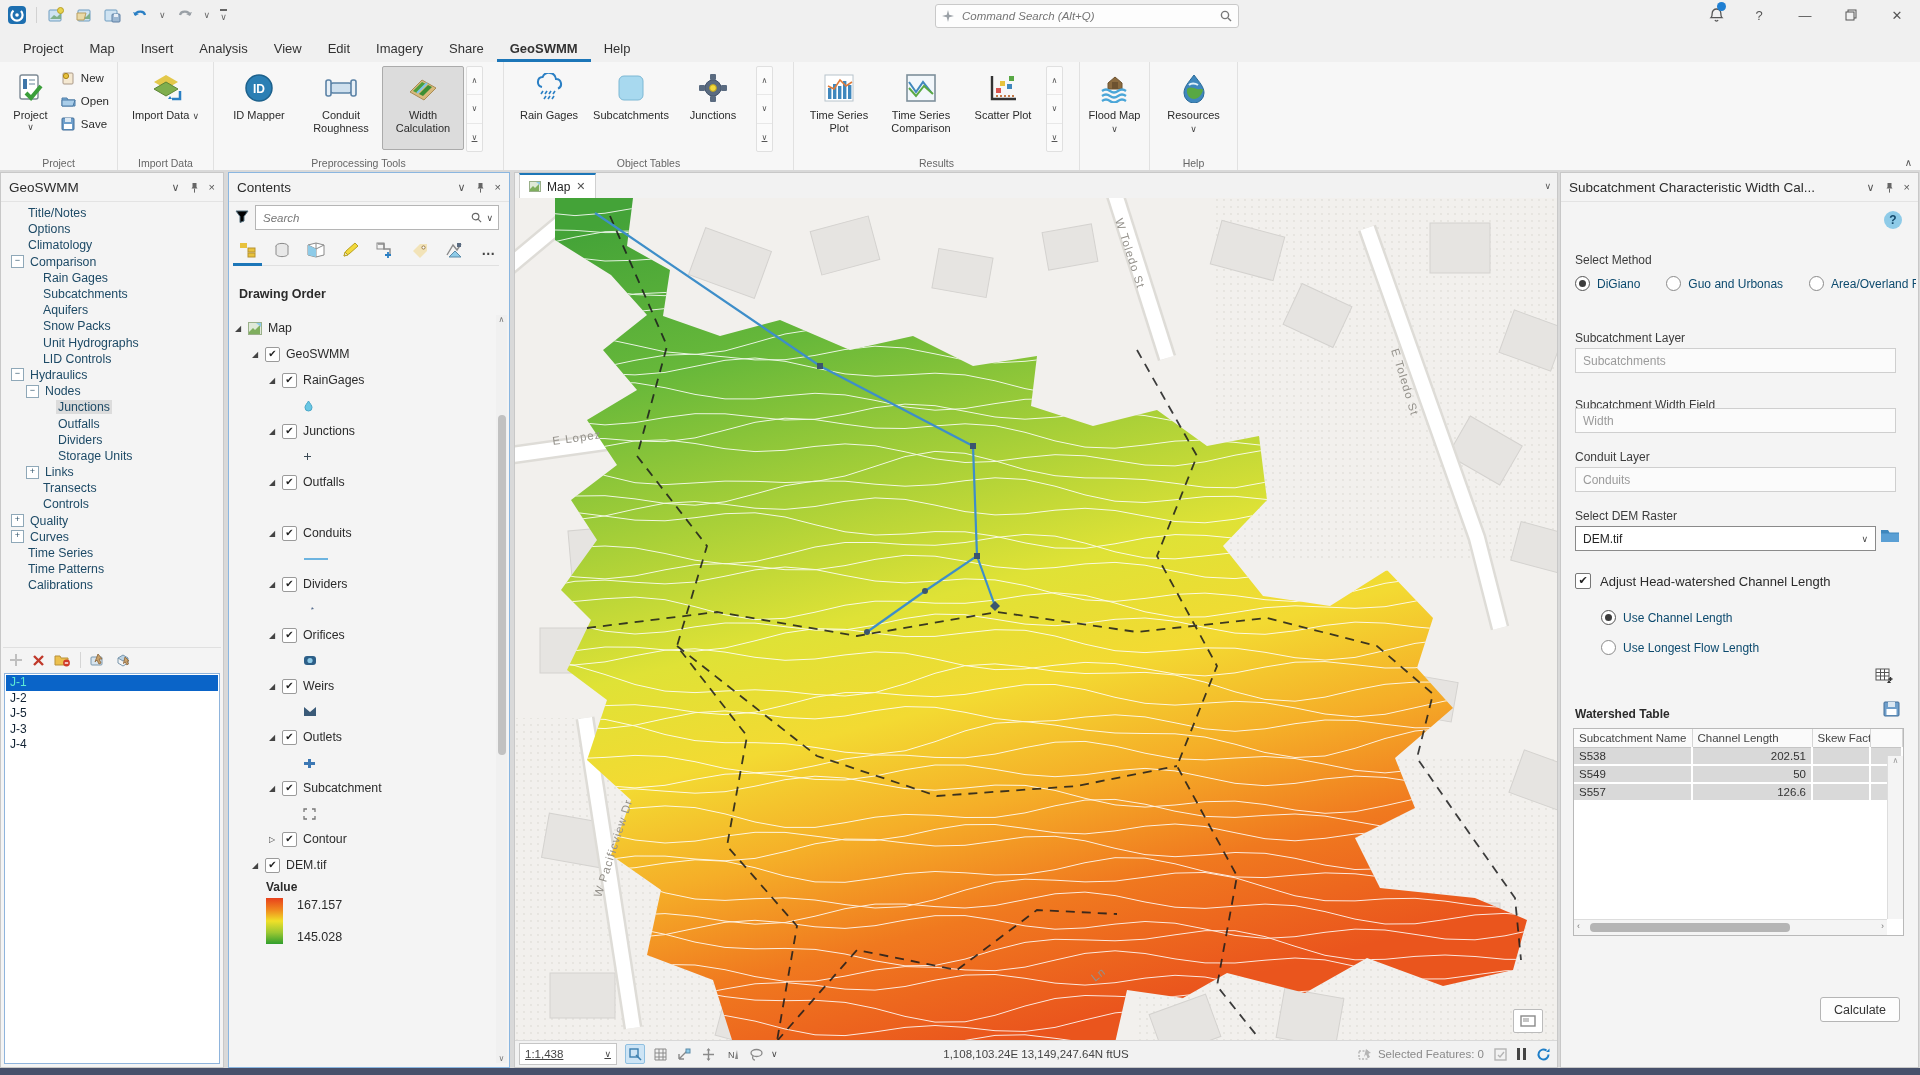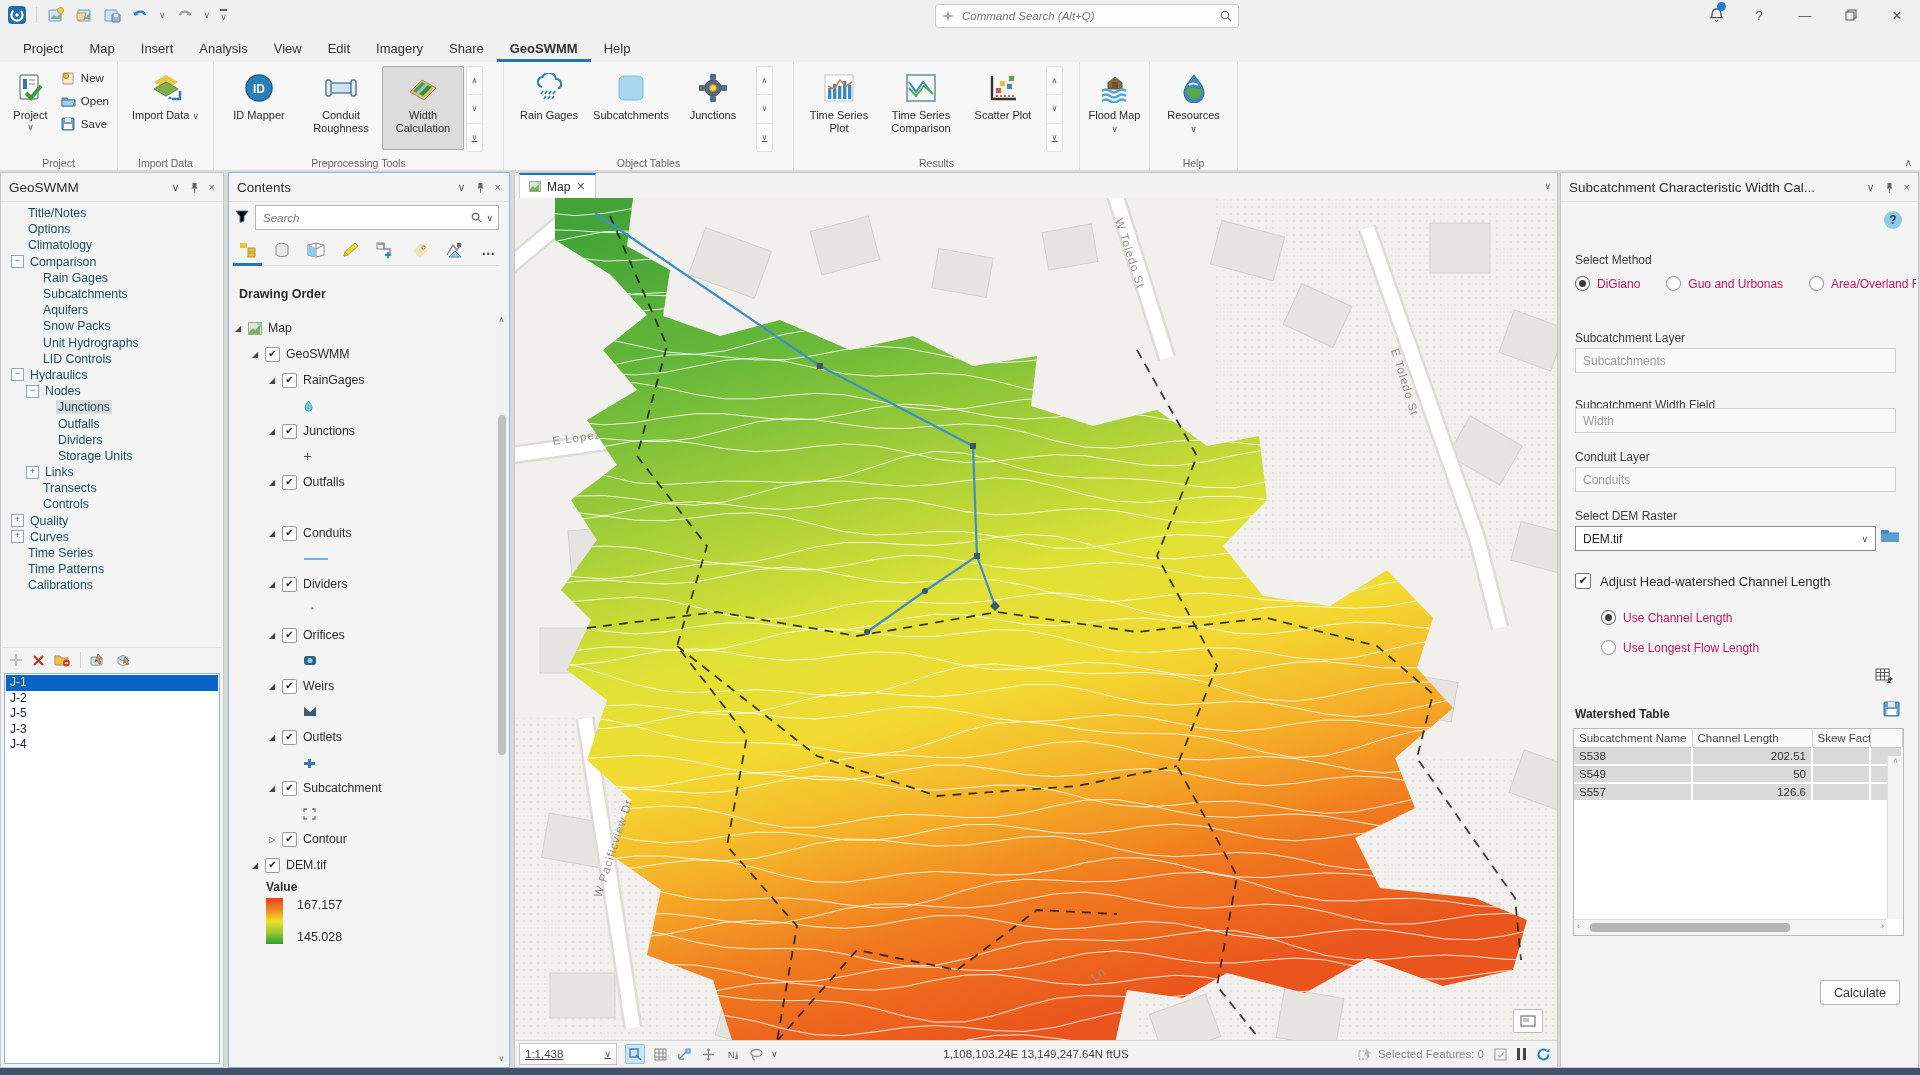--- a/index.html
+++ b/index.html
@@ -45,21 +45,21 @@
   #geo-tree{position:absolute;top:32px;left:2px;right:2px;height:438px;overflow:hidden;font-size:12.3px;color:#1d4a66;}
   .gt-row{height:16.2px;display:flex;align-items:center;white-space:nowrap;}
   .gt-row .tgl{width:11px;height:11px;border:1px solid #8fa8b8;background:#fff;font-size:9px;line-height:9px;text-align:center;color:#33576e;margin-right:4px;flex:none;}
   .gt-row .tgl.none{border:none;background:transparent;}
   .gt-label{padding:0 2px;}
   .gt-row.sel .gt-label{background:#dcdcdc;}
   #geo-toolbar{position:absolute;top:474px;left:2px;right:2px;height:24px;display:flex;align-items:center;gap:9px;padding-left:6px;border-top:1px solid #e0e0e0;}
   #geo-toolbar .tsep{width:1px;height:16px;background:#d5d5d5;}
   #junction-list{position:absolute;top:500px;left:3px;right:3px;bottom:3px;background:#fff;border:1px solid #8fb4dc;list-style:none;margin:0;padding:1px;font-size:12px;color:#123;}
   #junction-list li{height:15.5px;line-height:15.5px;padding-left:4px;}
-  #junction-list li.sel{background:#0a64c8;color:#fde047;}
+  #junction-list li.sel{background:#0a64c8;color:#5eead4;}
   
   #contentsPane{left:228px;width:282px;border:1px solid #8ab6e0;}
   .searchbox{position:absolute;top:32px;left:26px;right:10px;height:23px;border:1px solid #b5b5b5;background:#fff;display:flex;align-items:center;padding:0 5px;gap:4px;}
   .searchbox input{border:none;outline:none;flex:1;font-size:11.5px;font-style:italic;color:#8a8a8a;background:transparent;font-family:"Liberation Sans",sans-serif;}
   .funnel{position:absolute;top:36px;left:6px;}
   .ctabs{position:absolute;top:62px;left:8px;right:10px;height:30px;display:flex;align-items:center;gap:13px;border-bottom:1px solid #e0e0e0;}
   .ctab{width:22px;height:22px;display:flex;align-items:center;justify-content:center;position:relative;}
   .ctab.active:after{content:"";position:absolute;left:-4px;right:-4px;bottom:-5px;height:3px;background:#1c76b8;}
   .orderlabel{position:absolute;top:114px;left:10px;font-size:12.5px;font-weight:bold;color:#2b2b2b;}
   #layers{position:absolute;top:142px;left:4px;right:16px;bottom:4px;overflow:hidden;font-size:12.3px;color:#2b2b2b;}
@@ -90,21 +90,21 @@
   .sbicon.hl{background:#cde4f5;border:1px solid #8fbfe0;}
   .coords{position:absolute;left:0;right:0;text-align:center;pointer-events:none;}
   .sbright{position:absolute;right:6px;display:flex;align-items:center;gap:10px;color:#8a8a8a;}
   .pausebars{display:flex;gap:3px;}
   .pausebars i{width:3px;height:12px;background:#444;display:block;}
   
   #toolPane{left:1560px;width:359px;}
   .tp-label{position:absolute;left:14px;font-size:12px;color:#3c3c3c;}
   .tp-input{position:absolute;left:14px;right:22px;height:23px;border:1px solid #cfcfcf;background:#fbfbfb;color:#9b9b9b;font-size:12px;display:flex;align-items:center;padding:0 7px;}
   .tp-combo{position:absolute;left:14px;width:285px;height:23px;border:1px solid #8a8a8a;background:#fff;color:#222;font-size:12px;display:flex;align-items:center;padding:0 7px;justify-content:space-between;}
-  .radio{display:inline-flex;align-items:center;gap:7px;font-size:12px;color:#be185d;white-space:nowrap;}
+  .radio{display:inline-flex;align-items:center;gap:7px;font-size:12px;color:#0c4a6e;white-space:nowrap;}
   .rdot{width:13px;height:13px;border-radius:50%;border:1px solid #8a8a8a;background:#fff;position:relative;flex:none;}
   .rdot.on{border-color:#555;}
   .rdot.on:after{content:"";position:absolute;left:3px;top:3px;width:7px;height:7px;border-radius:50%;background:#3c3c3c;}
   .cbbox{width:14px;height:14px;border:1px solid #777;background:#fff;font-size:11px;line-height:13px;text-align:center;color:#222;border-radius:2px;flex:none;}
   .wtable{position:absolute;left:12px;right:14px;border:1px solid #b9b9b9;background:#fff;}
   .wtable table{border-collapse:collapse;width:100%;font-size:11.5px;table-layout:fixed;}
   .wtable th{font-weight:normal;text-align:left;color:#444;border-right:1px solid #d5d5d5;border-bottom:1px solid #c5c5c5;padding:3px 5px;white-space:nowrap;overflow:hidden;background:#fafafa;}
   .wtable td{padding:2px 5px;background:#d9d9d9;border-bottom:2px solid #fff;border-right:2px solid #fff;white-space:nowrap;overflow:hidden;}
   .wtable td.num{text-align:right;}
   .wtable td.blank{background:#d9d9d9;}
@@ -1176,18 +1176,18 @@
             </tbody>
         </table>
         <div class="vsc">∧</div>
         <div class="hsc">
             <span class="ar" style="left:3px;">‹</span>
             <span class="thumb"></span>
             <span class="ar" style="right:3px;">›</span>
           </div>
       </div>
 
-      <button class="calcbtn" style="top:807px;">Calculate</button>
+      <button class="calcbtn" style="top:824px;">Calculate</button>
     </div>
   </div>
 
   <div class="bottomstrip"></div>
 </div>
 
 </body></html>

